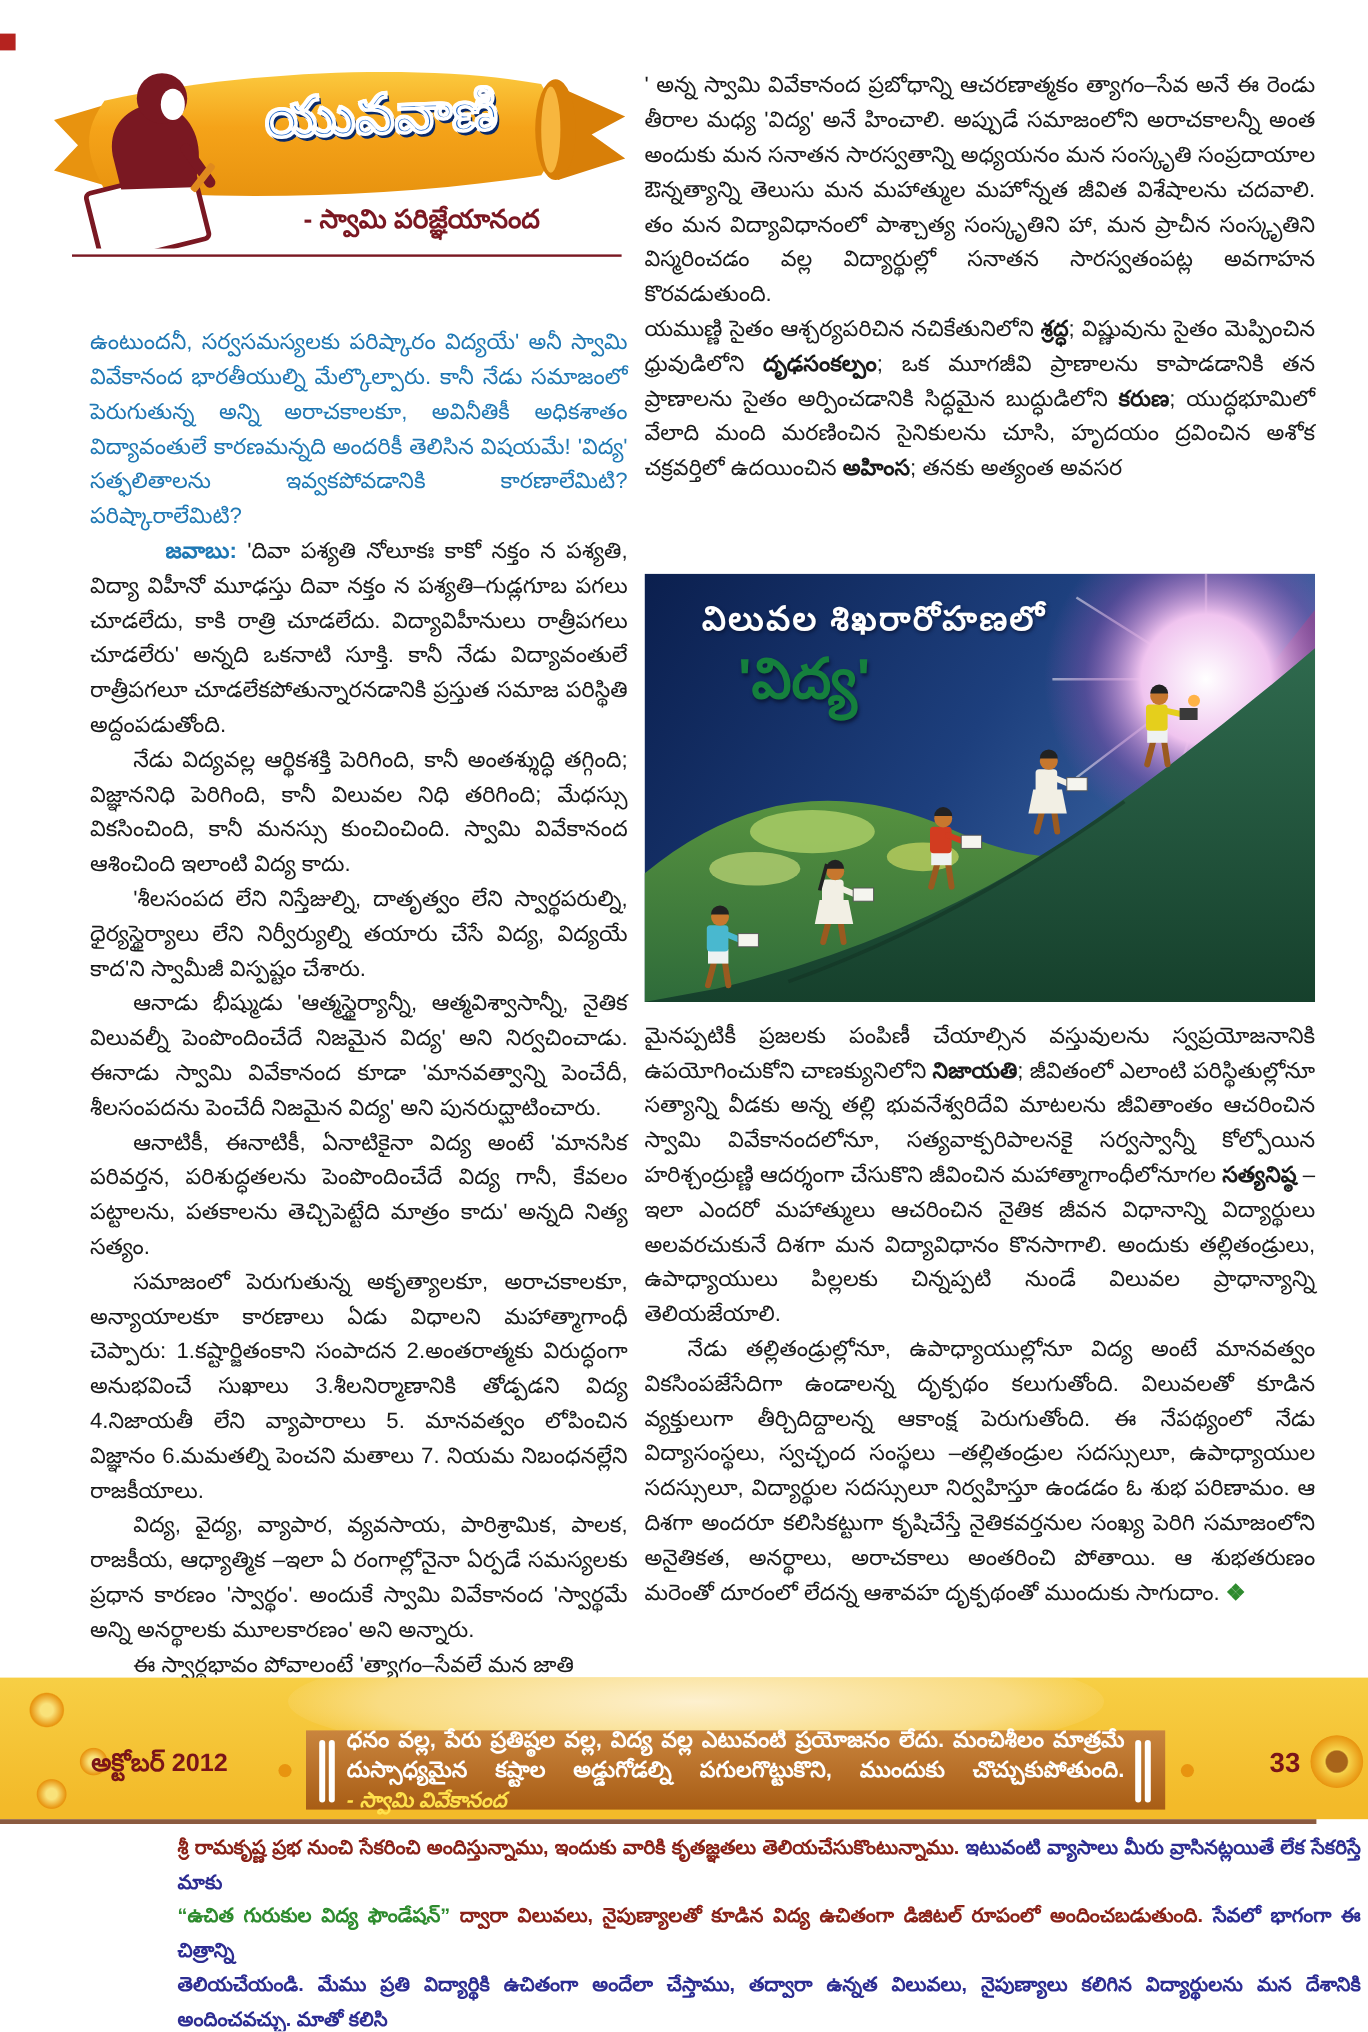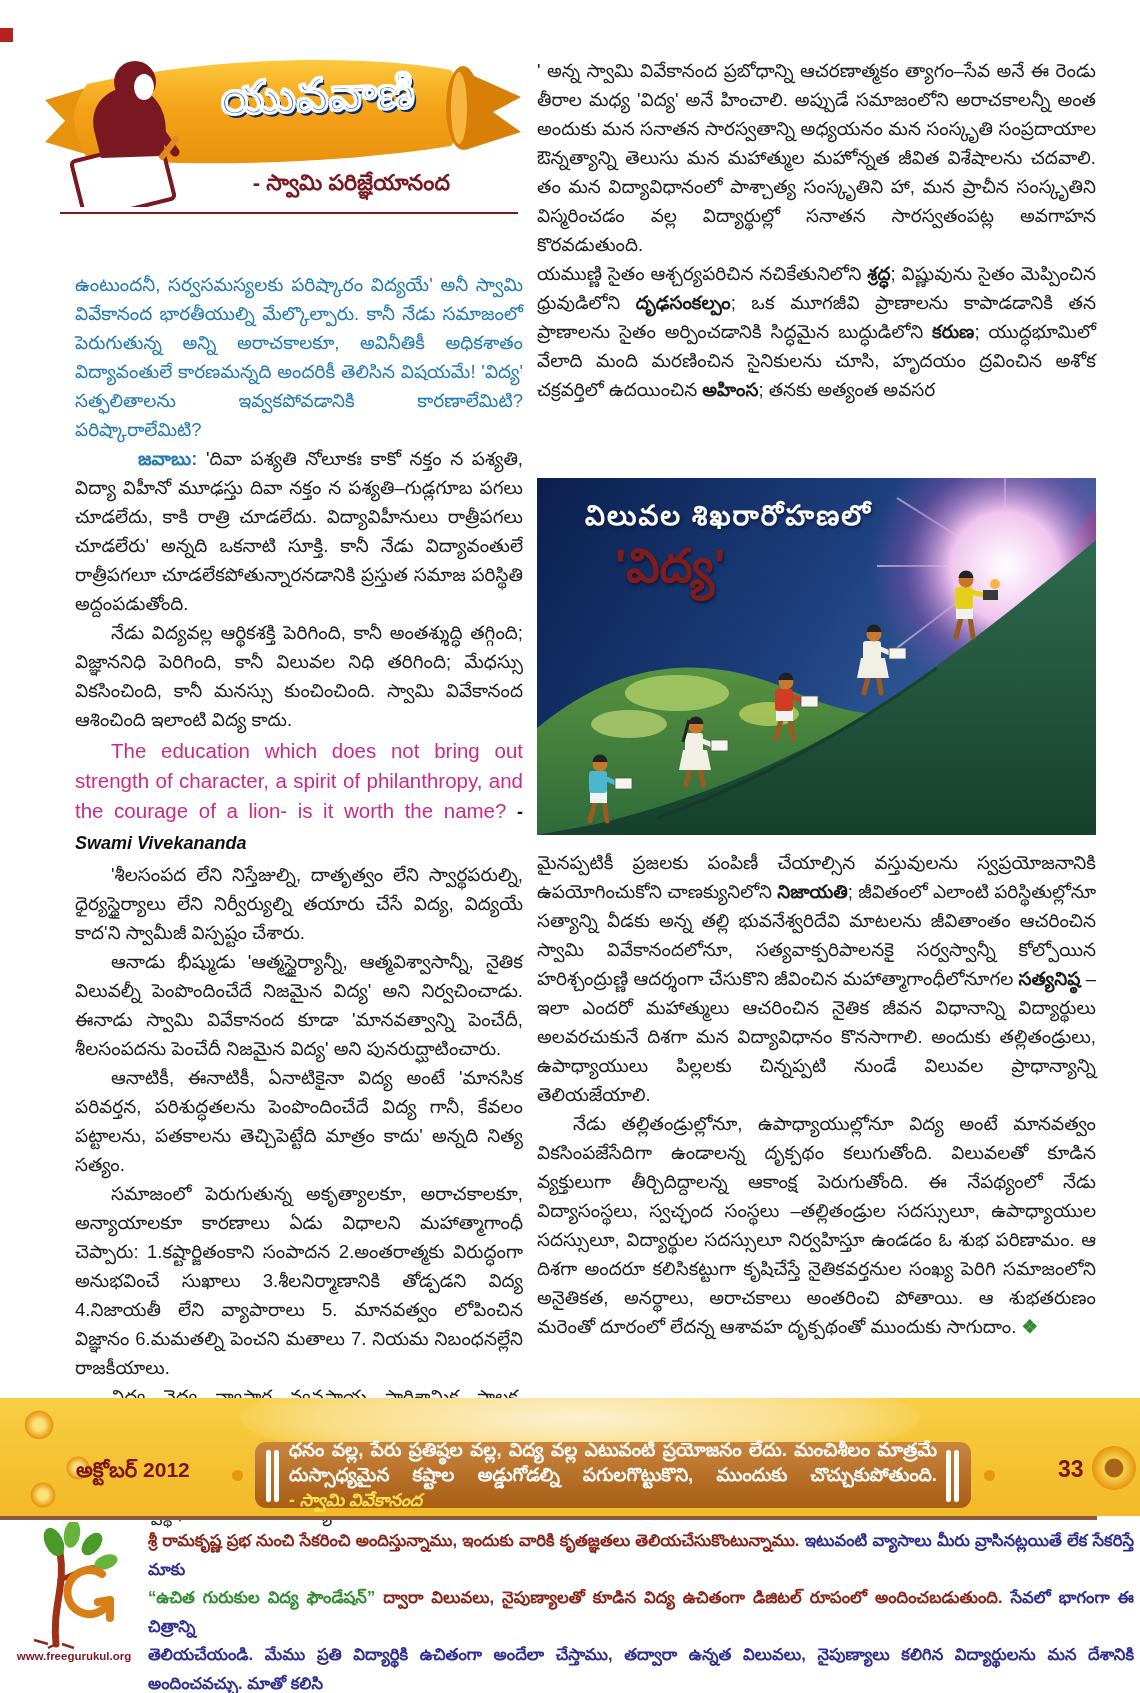--- a/index.html
+++ b/index.html
@@ -31,36 +31,36 @@
   .left{left:75px;top:270px;width:448px;}
   .equote{font-size:20.5px;line-height:30px;margin:2px 0 !important;}
   .rtop{left:537px;top:56px;width:559px;}
   .rbot{left:537px;top:848px;width:559px;}
 
   
   .photo{position:absolute;left:537px;top:478px;width:559px;height:435px;margin:0;overflow:hidden;}
   .photo svg{position:absolute;left:0;top:0;}
   .cap1{position:absolute;left:48px;top:22px;font-size:28px;font-weight:bold;color:#fff;
         text-shadow:1px 2px 3px rgba(10,20,50,.8);letter-spacing:2px;}
-  .cap2{position:absolute;left:78px;top:60px;font-size:47px;font-weight:bold;color:#7f1d1d;
+  .cap2{position:absolute;left:78px;top:60px;font-size:47px;font-weight:bold;color:#15803d;
         text-shadow:1px 2px 3px rgba(10,20,50,.8);}
 
   
   .band{position:absolute;left:0;top:1398px;width:1140px;height:118px;overflow:hidden;
         background:linear-gradient(180deg,#f7cf45 0%,#f3ba29 90%);}
   .band-light{position:absolute;left:240px;top:-30px;width:680px;height:100px;border-radius:50%;
         background:radial-gradient(ellipse at center,#fdf0cf 0%,#f9dc82 55%,rgba(249,220,130,0) 75%);}
   .flower{position:absolute;border-radius:50%;}
   .f1{left:24px;top:12px;width:30px;height:30px;background:radial-gradient(circle,#f9e27a 25%,#e8940f 65%,rgba(0,0,0,0) 70%);}
   .f2{left:66px;top:58px;width:24px;height:24px;background:radial-gradient(circle,#f9e27a 25%,#e8940f 65%,rgba(0,0,0,0) 70%);}
   .f3{left:30px;top:84px;width:26px;height:26px;background:radial-gradient(circle,#f9e27a 25%,#e8940f 65%,rgba(0,0,0,0) 70%);}
   .f4{left:1092px;top:48px;width:44px;height:44px;background:radial-gradient(circle,#a8641a 28%,#f6d24a 32%,#e8940f 70%,rgba(0,0,0,0) 74%);}
   .band-date{position:absolute;left:76px;top:60px;font-size:21px;font-weight:bold;color:#7a1418;}
   .band-page{position:absolute;left:1058px;top:58px;font-size:23px;font-weight:bold;color:#7a1418;}
-  .band-box{position:absolute;left:255px;top:44px;width:716px;height:66px;border-radius:11px;
+  .band-box{position:absolute;left:255px;top:44px;width:716px;height:66px;border-radius:0;
         background:linear-gradient(180deg,#c9853e 0%,#a85d15 100%);
         padding:7px 34px;box-sizing:border-box;display:flex;align-items:center;}
   .band-box .q{font-size:18.5px;line-height:25px;font-weight:600;color:#fff;text-align:justify;}
   .attr-y{color:#ffe14d;font-style:italic;font-weight:bold;font-size:17.5px;white-space:nowrap;}
   .deco-dot{position:absolute;width:11px;height:11px;border-radius:50%;background:#e8940f;top:72px;}
   .deco-bars{position:absolute;top:52px;width:16px;height:52px;z-index:3;}
   .deco-bars i{display:inline-block;width:5px;height:52px;border-radius:3px;background:#fff;margin-right:3px;}
   .dl{left:232px;} .bl{left:266px;} .br{left:946px;} .dr{left:984px;}
 
   .footrule{position:absolute;left:0;top:1516px;width:1097px;height:4px;background:#8a5a40;}
@@ -108,21 +108,20 @@
     </svg>
     <div class="mtitle">యువవాణి</div>
     <div class="mauthor">- స్వామి పరిజ్ఞేయానంద</div>
     <div class="mrule"></div>
   </div>
 
   <div class="col left">
     <p class="body blue">ఉంటుందనీ, సర్వసమస్యలకు పరిష్కారం విద్యయే' అనీ స్వామి వివేకానంద భారతీయుల్ని మేల్కొల్పారు. కానీ నేడు సమాజంలో పెరుగుతున్న అన్ని అరాచకాలకూ, అవినీతికీ అధికశాతం విద్యావంతులే కారణమన్నది అందరికీ తెలిసిన విషయమే! 'విద్య' సత్ఫలితాలను ఇవ్వకపోవడానికి కారణాలేమిటి? పరిష్కారాలేమిటి?</p>
     <p class="body ind"><span class="blue" style="font-weight: bold; margin-left: 27px;">జవాబు: </span><span>'దివా పశ్యతి నోలూకః కాకో నక్తం న పశ్యతి, విద్యా విహీనో మూఢస్తు దివా నక్తం న పశ్యతి–గుడ్లగూబ పగలు చూడలేదు, కాకి రాత్రి చూడలేదు. విద్యావిహీనులు రాత్రీపగలు చూడలేరు' అన్నది ఒకనాటి సూక్తి. కానీ నేడు విద్యావంతులే రాత్రీపగలూ చూడలేకపోతున్నారనడానికి ప్రస్తుత సమాజ పరిస్థితి అద్దంపడుతోంది.</span></p>
     <p class="body ind">నేడు విద్యవల్ల ఆర్థికశక్తి పెరిగింది, కానీ అంతశ్శుద్ధి తగ్గింది; విజ్ఞాననిధి పెరిగింది, కానీ విలువల నిధి తరిగింది; మేధస్సు వికసించింది, కానీ మనస్సు కుంచించింది. స్వామి వివేకానంద ఆశించింది ఇలాంటి విద్య కాదు.</p>
-    <p class="equote ind"><span class="mag">The education which does not bring out strength of character, a spirit of philanthropy, and the courage of a lion- is it worth the name?  </span><span class="attr">- Swami Vivekananda</span></p>
     <p class="body ind">'శీలసంపద లేని నిస్తేజుల్ని, దాతృత్వం లేని స్వార్థపరుల్ని, ధైర్యస్థైర్యాలు లేని నిర్వీర్యుల్ని తయారు చేసే విద్య, విద్యయే కాద'ని స్వామీజీ విస్పష్టం చేశారు.</p>
     <p class="body ind">ఆనాడు భీష్ముడు 'ఆత్మస్థైర్యాన్నీ, ఆత్మవిశ్వాసాన్నీ, నైతిక విలువల్నీ పెంపొందించేదే నిజమైన విద్య' అని నిర్వచించాడు. ఈనాడు స్వామి వివేకానంద కూడా 'మానవత్వాన్ని పెంచేదీ, శీలసంపదను పెంచేదీ నిజమైన విద్య' అని పునరుద్ఘాటించారు.</p>
     <p class="body ind">ఆనాటికీ, ఈనాటికీ, ఏనాటికైనా విద్య అంటే 'మానసిక పరివర్తన, పరిశుద్ధతలను పెంపొందించేదే విద్య గానీ, కేవలం పట్టాలను, పతకాలను తెచ్చిపెట్టేది మాత్రం కాదు' అన్నది నిత్య సత్యం.</p>
     <p class="body ind">సమాజంలో పెరుగుతున్న అకృత్యాలకూ, అరాచకాలకూ, అన్యాయాలకూ కారణాలు ఏడు విధాలని మహాత్మాగాంధీ చెప్పారు: 1.కష్టార్జితంకాని సంపాదన 2.అంతరాత్మకు విరుద్ధంగా అనుభవించే సుఖాలు 3.శీలనిర్మాణానికి తోడ్పడని విద్య 4.నిజాయతీ లేని వ్యాపారాలు 5. మానవత్వం లోపించిన విజ్ఞానం 6.మమతల్ని పెంచని మతాలు 7. నియమ నిబంధనల్లేని రాజకీయాలు.</p>
     <p class="body ind">విద్య, వైద్య, వ్యాపార, వ్యవసాయ, పారిశ్రామిక, పాలక, రాజకీయ, ఆధ్యాత్మిక –ఇలా ఏ రంగాల్లోనైనా ఏర్పడే సమస్యలకు ప్రధాన కారణం 'స్వార్థం'. అందుకే స్వామి వివేకానంద 'స్వార్థమే అన్ని అనర్థాలకు మూలకారణం' అని అన్నారు.</p>
     <p class="body ind">ఈ స్వార్థభావం పోవాలంటే 'త్యాగం–సేవలే మన జాతి</p>
   </div>
 
   <div class="col rtop">
     <p class="body">' అన్న స్వామి వివేకానంద ప్రబోధాన్ని ఆచరణాత్మకం త్యాగం–సేవ అనే ఈ రెండు తీరాల మధ్య 'విద్య' అనే హించాలి. అప్పుడే సమాజంలోని అరాచకాలన్నీ అంత అందుకు మన సనాతన సారస్వతాన్ని అధ్యయనం మన సంస్కృతి సంప్రదాయాల ఔన్నత్యాన్ని తెలుసు మన మహాత్ముల మహోన్నత జీవిత విశేషాలను చదవాలి. తం మన విద్యావిధానంలో పాశ్చాత్య సంస్కృతిని హా, మన ప్రాచీన సంస్కృతిని విస్మరించడం వల్ల విద్యార్థుల్లో సనాతన సారస్వతంపట్ల అవగాహన కొరవడుతుంది.</p>
@@ -247,33 +246,20 @@
     <div class="band-box">
       <div class="q"><span>ధనం వల్ల, పేరు ప్రతిష్ఠల వల్ల, విద్య వల్ల ఎటువంటి ప్రయోజనం లేదు. మంచిశీలం మాత్రమే దుస్సాధ్యమైన కష్టాల అడ్డుగోడల్ని పగులగొట్టుకొని, ముందుకు చొచ్చుకుపోతుంది. </span><span class="attr-y">- స్వామి వివేకానంద</span></div>
     </div>
     <div class="deco-bars br"><i></i><i></i></div>
     <div class="deco-dot dr"></div>
     <div class="band-page">33</div>
   </div>
 
   <div class="footrule"></div>
 
-  <div class="fglogo">
-    <svg width="120" height="128" viewBox="0 0 120 128">
-      <path d="M42 122 C38 84 52 64 46 30" stroke="#a03018" stroke-width="7" fill="none" stroke-linecap="round"></path>
-      <path d="M46 58 C62 52 72 44 84 46" stroke="#a03018" stroke-width="5" fill="none" stroke-linecap="round"></path>
-      <path d="M34 122 L20 118 M42 122 L34 126 M48 122 L60 126" stroke="#8a2a1e" stroke-width="2.5"></path>
-      <ellipse cx="40" cy="20" rx="9" ry="15" fill="#4a9a2a" transform="rotate(-25 40 20)"></ellipse>
-      <ellipse cx="58" cy="12" rx="8" ry="14" fill="#6ab33a" transform="rotate(10 58 12)"></ellipse>
-      <ellipse cx="78" cy="22" rx="8" ry="13" fill="#4a9a2a" transform="rotate(40 78 22)"></ellipse>
-      <ellipse cx="92" cy="40" rx="7" ry="12" fill="#6ab33a" transform="rotate(70 92 40)"></ellipse>
-      <path d="M96 78 a22 22 0 1 1 -8 -26 M96 78 L96 96 M96 78 L84 80" stroke="#d87f18" stroke-width="8" fill="none" stroke-linecap="round"></path>
-    </svg>
-    <div class="fgurl">www.freegurukul.org</div>
-  </div>
 
   <div class="finfo">
     <p class="fline"><span class="mar">శ్రీ రామకృష్ణ ప్రభ నుంచి సేకరించి అందిస్తున్నాము, ఇందుకు వారికి కృతజ్ఞతలు తెలియచేసుకొంటున్నాము. </span><span class="nav">ఇటువంటి వ్యాసాలు మీరు వ్రాసినట్లయితే లేక సేకరిస్తే మాకు</span></p>
     <p class="fline"><span class="grn" style="font-weight: bold;">“ఉచిత గురుకుల విద్య ఫౌండేషన్” </span><span class="mar">ద్వారా విలువలు, నైపుణ్యాలతో కూడిన విద్య ఉచితంగా డిజిటల్ రూపంలో అందించబడుతుంది. </span><span class="nav">సేవలో భాగంగా ఈ చిత్రాన్ని</span></p>
     <p class="fline"><span class="nav">తెలియచేయండి. మేము ప్రతి విద్యార్థికి ఉచితంగా అందేలా చేస్తాము, తద్వారా ఉన్నత విలువలు, నైపుణ్యాలు కలిగిన విద్యార్థులను మన దేశానికి అందించవచ్చు. మాతో కలిసి</span></p>
 
   </div>
 
 </div>
 

